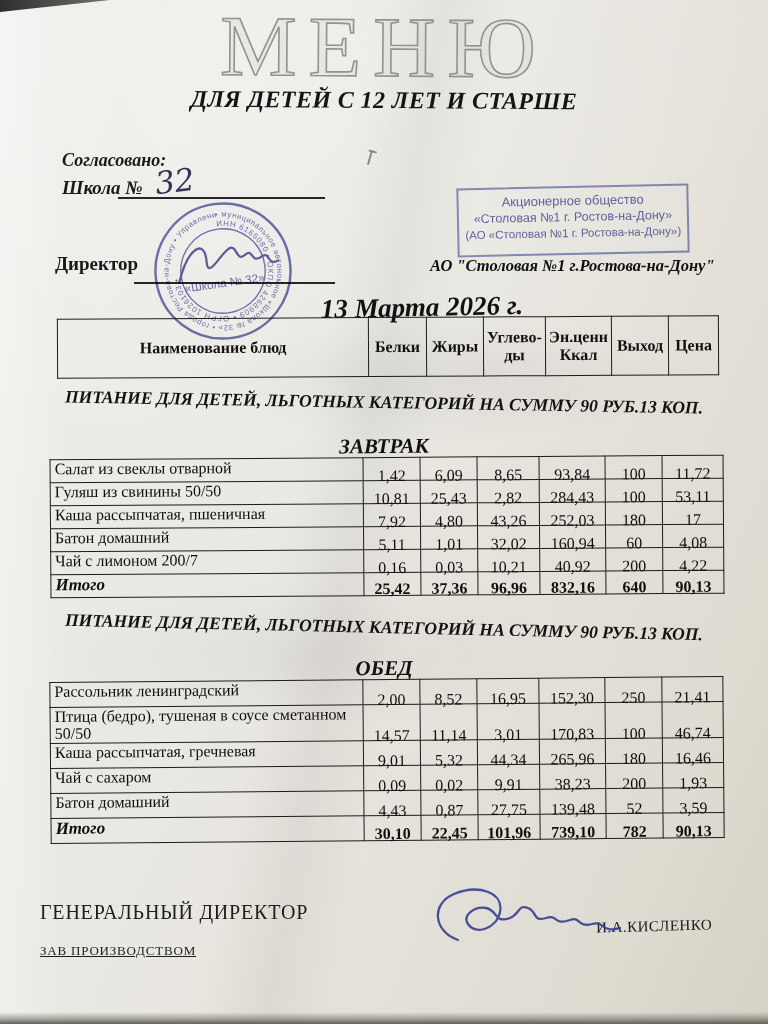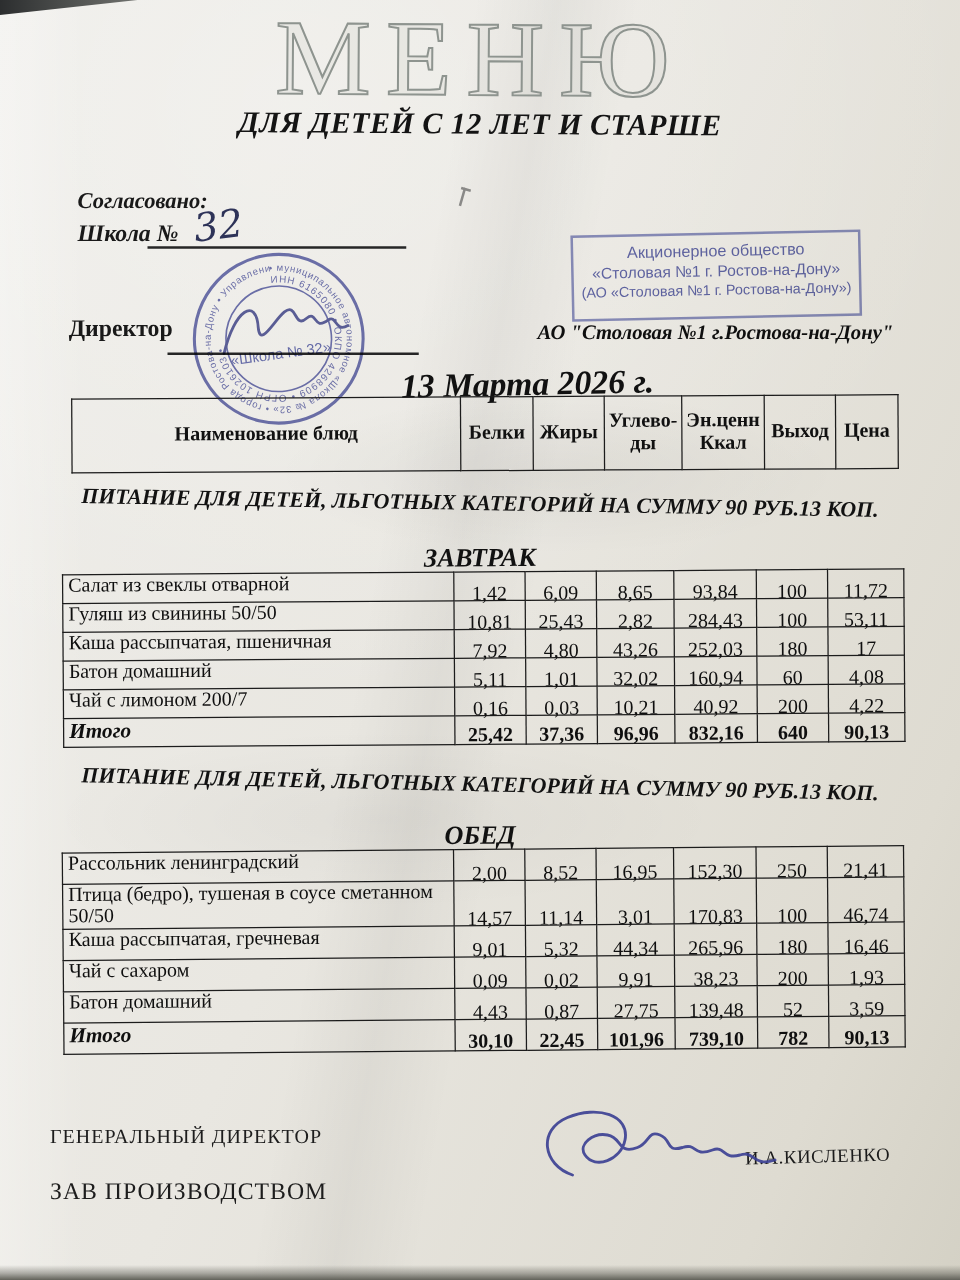--- a/index.html
+++ b/index.html
@@ -92,22 +92,22 @@
   .note{position:absolute;left:0;right:0;text-align:center;font-weight:bold;
     font-style:italic;font-size:17.5px;color:#121212;}
   .note1{top:392px;transform:rotate(1deg);}
   .note2{top:617px;transform:rotate(1.3deg);}
   .meal-title{position:absolute;left:0;right:0;text-align:center;font-weight:bold;
     font-style:italic;font-size:21px;color:#111;}
   .breakfast-title{top:434px;transform:rotate(-.5deg);}
   .lunch-title{top:656px;transform:rotate(-.5deg);}
 
   
-  .footer-gd{position:absolute;left:40px;top:901px;font-size:16px;letter-spacing:.8px;color:#1d1d1d;}
-  .footer-zp{position:absolute;left:40px;top:943px;font-size:19px;letter-spacing:.8px;color:#1d1d1d;}
+  .footer-gd{position:absolute;left:40px;top:901px;font-size:20px;letter-spacing:.8px;color:#1d1d1d;}
+  .footer-zp{position:absolute;left:40px;top:943px;font-size:13px;letter-spacing:.8px;color:#1d1d1d;text-decoration:underline;}
   .signed-name{position:absolute;left:596px;top:918px;font-size:15px;letter-spacing:.5px;
     color:#1b1b1b;transform:rotate(-1.5deg);}
   .footer-sig{position:absolute;left:420px;top:878px;width:215px;height:90px;opacity:.9;}
 </style>
 </head>
 <body>
 
 <div class="photo">
   <div class="paper">
 

